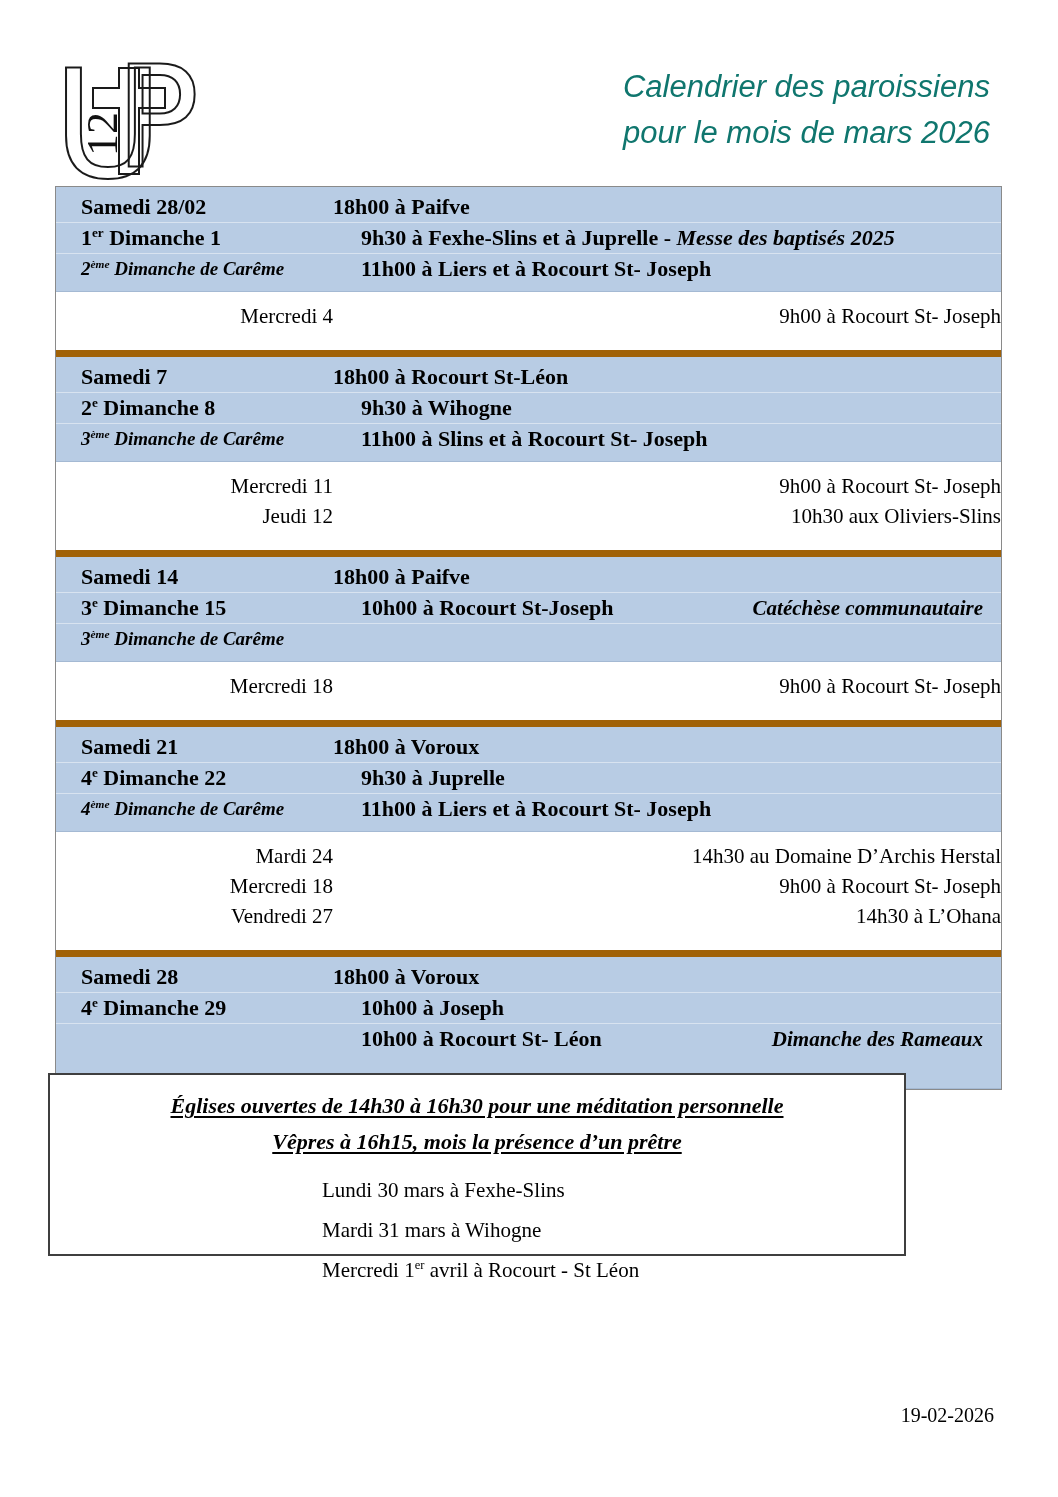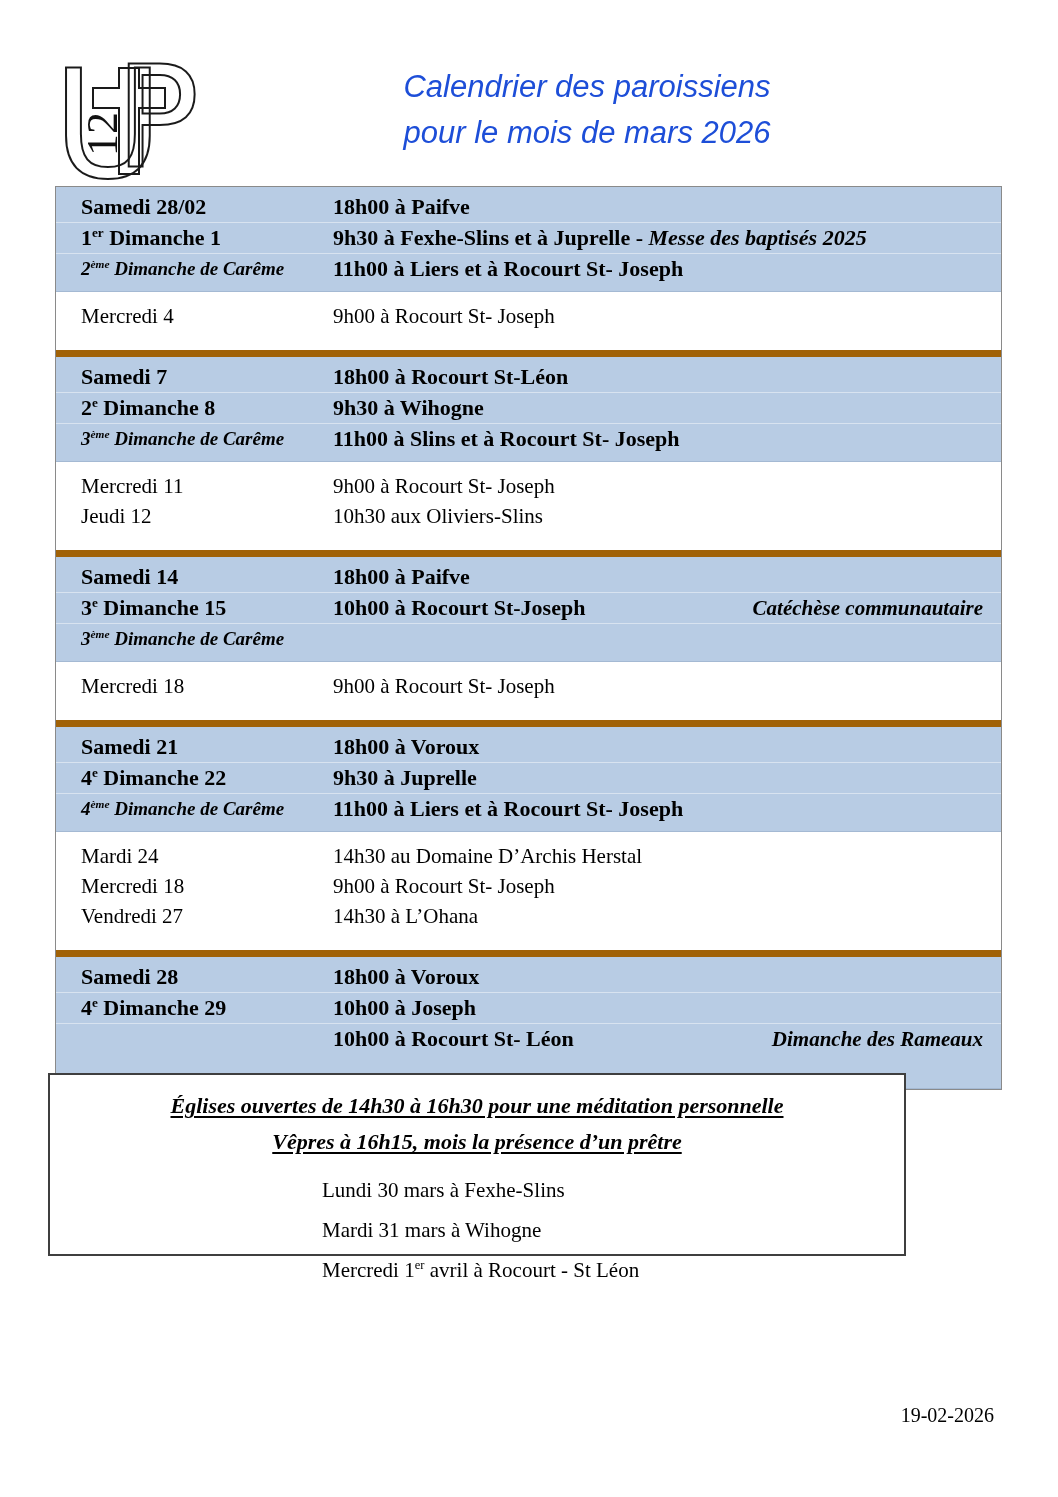--- a/index.html
+++ b/index.html
@@ -10,45 +10,45 @@
     background:#ffffff;
     margin:0 auto;
     font-family:"Liberation Serif", serif;
     color:#000;
     overflow:hidden;
   }
   
   .logo { position:absolute; left:57px; top:54px; }
   
   .title {
-    position:absolute; left:192px; top:64px; width:790px;
-    text-align:center;
+    position:absolute; left:200px; top:64px; width:790px;
+    text-align:right;
     font-family:"Liberation Sans", sans-serif;
     font-style:italic;
     font-size:31px; line-height:46px;
-    color:#1d4ed8;
+    color:#0f766e;
   }
   
   .cal-table {
     position:absolute; left:55px; top:186px; width:947px;
     border:1px solid #8a8a8a;
     background:#fff;
   }
   .section.highlight {
     background:#B8CCE4;
     padding:5px 0 7px 0;
     border-top:7px solid #a16207;
     border-bottom:1px solid #a4b9d3;
   }
   .section.highlight:first-child { border-top:none; }
-  .section.plain { padding:9px 0 19px 0; }
+  .section.plain { padding:9px 0 19px 0;text-align:right; }
   .section.tall { padding-bottom:34px; }
   .row { display:flex; line-height:30px; }
   .highlight .row { font-weight:bold; font-size:22px; }
-  .highlight .row + .row { border-top:1px solid rgba(255,255,255,0.45); }
+  .highlight .row + .row { border-top:1px solid rgba(255,255,255,0.45);gap:28px; }
   .plain .row { font-size:21px; }
   .c1 { width:277px; padding-left:25px; flex-shrink:0; }
   .c2 { flex:1; }
   .c3 {
     padding-right:18px; text-align:right;
     font-weight:bold; font-style:italic; font-size:21px;
     white-space:nowrap;
   }
   .row.careme .c1 { font-size:19px; font-style:italic; }
   .c2 em { font-style:italic; }

